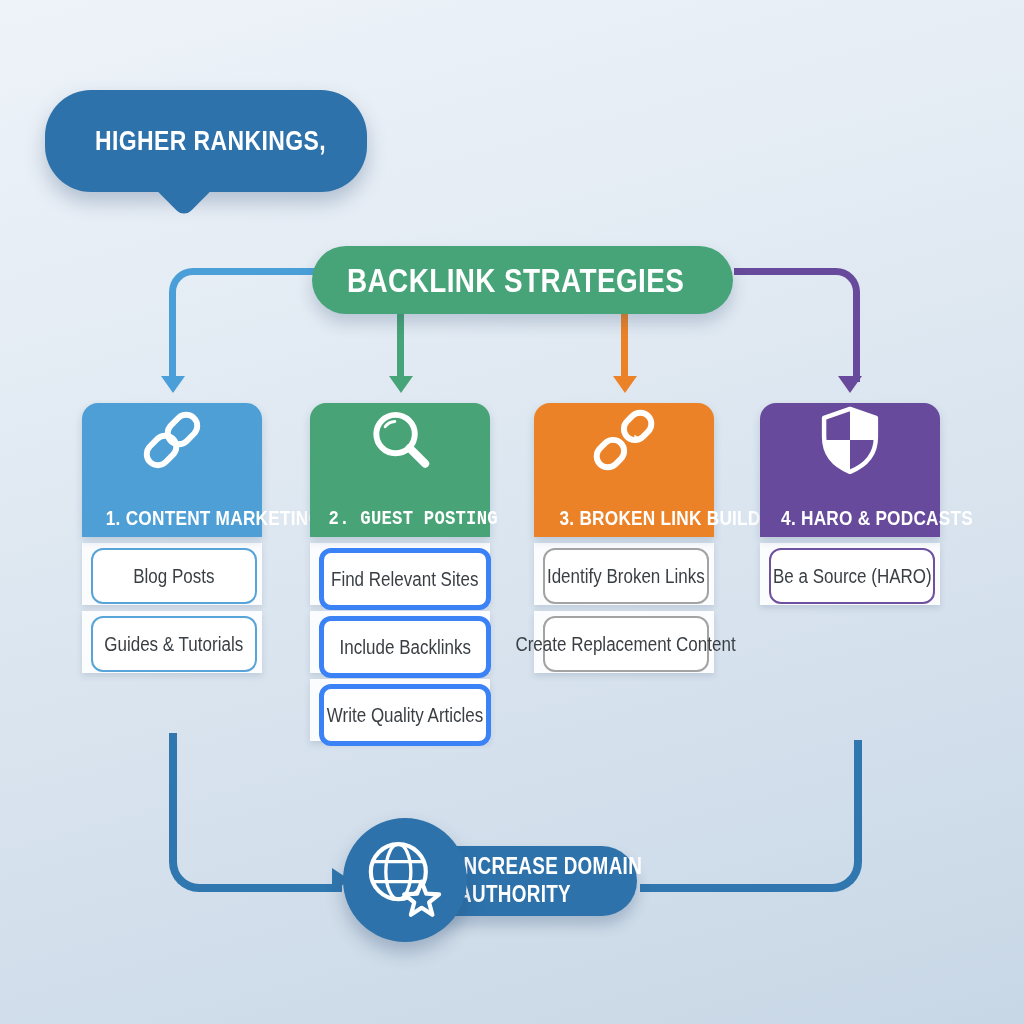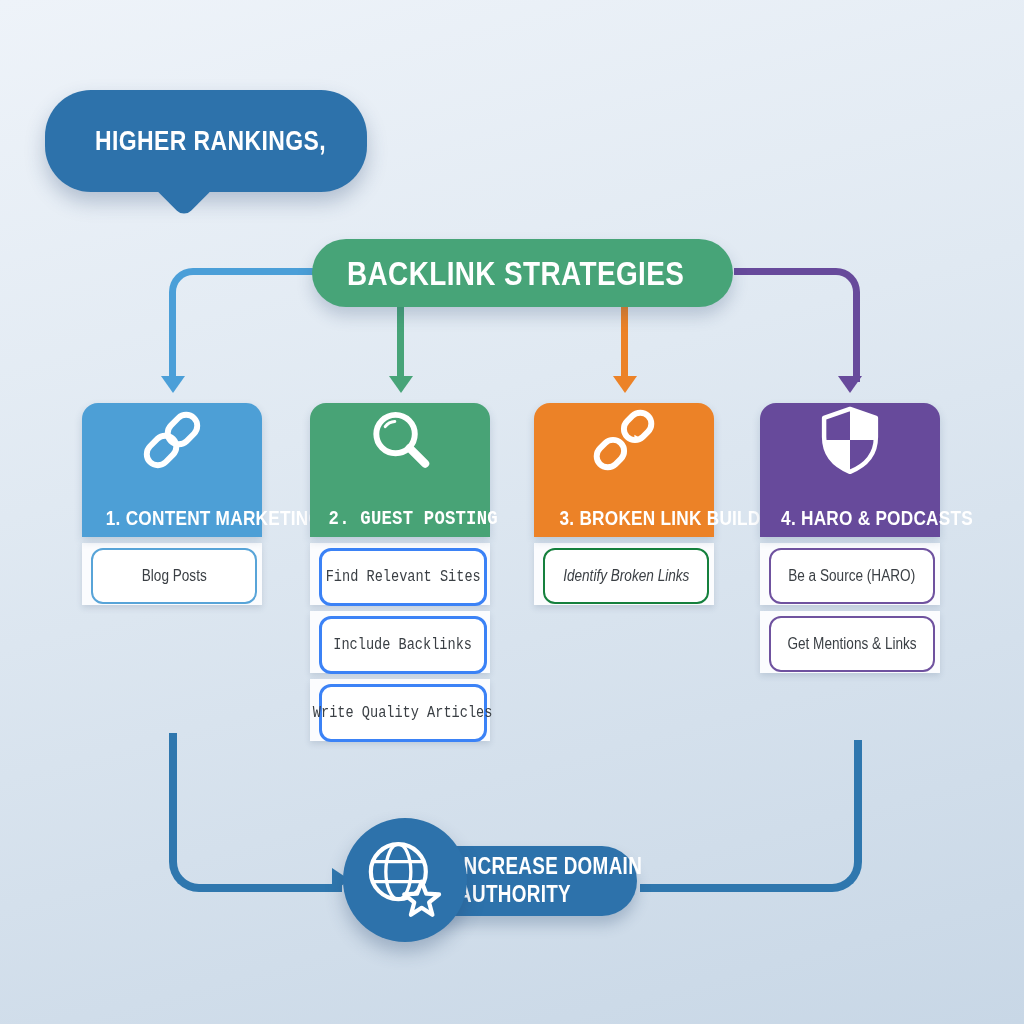--- a/index.html
+++ b/index.html
@@ -13,21 +13,21 @@
     padding-left:20px;gap:30px;box-shadow:0 10px 20px rgba(40,70,110,.28);z-index:5;box-sizing:border-box;}
   .bubble-tail{position:absolute;left:118px;bottom:-17px;width:42px;height:42px;
     background:#2d72ab;transform:rotate(45deg);border-radius:0 0 10px 0;z-index:-1;}
   .bubble-text{color:#fff;font-weight:bold;font-size:28px;line-height:1.13;letter-spacing:.5px;}
 
   
   .cond{display:inline-block;transform:scaleX(.82);transform-origin:center;white-space:nowrap;}
   .cond-left{display:inline-block;transform:scaleX(.82);transform-origin:left;white-space:nowrap;}
 
   
-  .main-pill{position:absolute;left:312px;top:239px;width:421px;height:68px;border-radius:34px;
+  .main-pill{position:absolute;left:312px;top:246px;width:421px;height:68px;border-radius:34px;
     background:#47a478;display:flex;align-items:center;justify-content:center;gap:14px;
     box-shadow:0 9px 16px rgba(40,70,110,.22);z-index:5;}
   .main-pill-label{color:#fff;font-weight:bold;font-size:34px;letter-spacing:.5px;}
 
   
   .conn{position:absolute;z-index:1;}
   .conn-blue{left:169px;top:268px;width:146px;height:107px;
     border-left:7px solid #4b9fd8;border-top:7px solid #4b9fd8;border-top-left-radius:24px;}
   .conn-green{left:397px;top:306px;width:7px;height:70px;background:#47a478;}
   .conn-orange{left:621px;top:306px;width:7px;height:70px;background:#ec8227;}
@@ -53,23 +53,23 @@
   .col-header{position:relative;height:134px;border-radius:16px 16px 0 0;
     box-shadow:0 4px 8px rgba(40,70,110,.18);}
   .col1 .col-header{background:#4d9fd6;} .col2 .col-header{background:#48a376;font-family:Liberation Mono, monospace;}
   .col3 .col-header{background:#ec8227;} .col4 .col-header{background:#674a9b;}
   .col-icon{display:block;margin:10px auto 0 auto;}
   .col-title{position:absolute;bottom:7px;width:100%;text-align:center;color:#fff;
     font-weight:bold;font-size:21px;letter-spacing:.3px;overflow:visible;}
   .row-band{margin-top:6px;height:62px;background:#fbfcfe;box-shadow:0 3px 6px rgba(60,80,110,.16);
     padding:5px 9px;box-sizing:border-box;}
   .item-box{width:100%;height:100%;background:#fff;border-radius:12px;display:flex;
-    align-items:center;justify-content:center;font-size:16px;color:#3a3f44;}
-  .col1 .item-box{border:2px solid #58a4d8;} .col2 .item-box{border:3px solid #3b82f6;font-family:Liberation Mono, monospace;}
-  .col3 .item-box{border:2px solid #15803d;font-style:italic;} .col4 .item-box{border:2px solid #6f529f;text-align:right;}
+    align-items:center;justify-content:center;font-size:20px;color:#3a3f44;}
+  .col1 .item-box{border:2px solid #58a4d8;} .col2 .item-box{border:5px solid #3b82f6;}
+  .col3 .item-box{border:2px solid #a3a3a3;} .col4 .item-box{border:2px solid #6f529f;text-align:right;}
   .item-text{display:inline-block;transform:scaleX(.85);transform-origin:center;white-space:nowrap;}
 
   
   .footer-pill{position:absolute;left:400px;top:846px;width:237px;height:70px;
     border-radius:0 35px 35px 0;background:#2d72ab;display:flex;flex-direction:column;
     justify-content:center;padding-left:58px;box-sizing:border-box;z-index:5;
     box-shadow:0 9px 14px rgba(40,70,110,.25);}
   .footer-text{color:#fff;font-weight:bold;font-size:23px;line-height:1.2;letter-spacing:.4px;}
   .footer-circle{position:absolute;left:343px;top:818px;width:124px;height:124px;border-radius:50%;
     background:#2d72ab;z-index:6;display:flex;align-items:center;justify-content:center;
@@ -117,20 +117,25 @@
           <rect x="35" y="48" width="30" height="44" rx="15"></rect>
         </g>
       </svg>
       <div class="col-title"><span class="cond">1. CONTENT MARKETING</span></div>
     </div>
     <div class="row-band">
         <div class="item-box">
           <span class="item-text">Blog Posts</span>
         </div>
       </div>
+    <div class="row-band">
+        <div class="item-box">
+          <span class="item-text">Guides &amp; Tutorials</span>
+        </div>
+      </div>
   </div>
 
   <div class="column col2">
     <div class="col-header">
       <svg class="col-icon" width="74" height="74" viewBox="0 0 100 100">
         <circle cx="44" cy="42" r="26" stroke="#fff" stroke-width="8" fill="none"></circle>
         <line x1="63" y1="61" x2="84" y2="82" stroke="#fff" stroke-width="11" stroke-linecap="round"></line>
         <path d="M30 32 a17 17 0 0 1 13 -7" stroke="#fff" stroke-width="4" fill="none" stroke-linecap="round"></path>
       </svg>
       <div class="col-title"><span class="cond">2. GUEST POSTING</span></div>
@@ -159,20 +164,25 @@
           <rect x="35" y="4" width="30" height="40" rx="15"></rect>
           <rect x="35" y="56" width="30" height="40" rx="15"></rect>
         </g>
         <polygon points="64,43 73,48 64,53" fill="#fff"></polygon>
       </svg>
       <div class="col-title"><span class="cond">3. BROKEN LINK BUILDING</span></div>
     </div>
     <div class="row-band">
         <div class="item-box">
           <span class="item-text">Identify Broken Links</span>
+        </div>
+      </div>
+    <div class="row-band">
+        <div class="item-box">
+          <span class="item-text">Create Replacement Content</span>
         </div>
       </div>
   </div>
 
   <div class="column col4">
     <div class="col-header">
       <svg class="col-icon" width="74" height="74" viewBox="0 0 100 100">
         <defs>
             <clipPath id="shieldClip">
               <path d="M50 8 L85 20 V46 C85 70 70 85 50 93 C30 85 15 70 15 46 V20 Z"></path>
@@ -182,25 +192,20 @@
         <rect x="10" y="50" width="40" height="48" fill="#fff" clip-path="url(#shieldClip)"></rect>
         <path d="M50 8 L85 20 V46 C85 70 70 85 50 93 C30 85 15 70 15 46 V20 Z" fill="none" stroke="#fff" stroke-width="6" stroke-linejoin="round"></path>
       </svg>
       <div class="col-title"><span class="cond">4. HARO &amp; PODCASTS</span></div>
     </div>
     <div class="row-band">
         <div class="item-box">
           <span class="item-text">Be a Source (HARO)</span>
         </div>
       </div>
-    <div class="row-band">
-        <div class="item-box">
-          <span class="item-text">Get Mentions &amp; Links</span>
-        </div>
-      </div>
   </div>
 
   <div class="footer-pill">
     <div class="footer-text">
       <div><span class="cond-left">INCREASE DOMAIN</span></div>
       <div><span class="cond-left">AUTHORITY</span></div>
     </div>
   </div>
   <div class="footer-circle">
     <svg width="100" height="100" viewBox="0 0 120 120">

